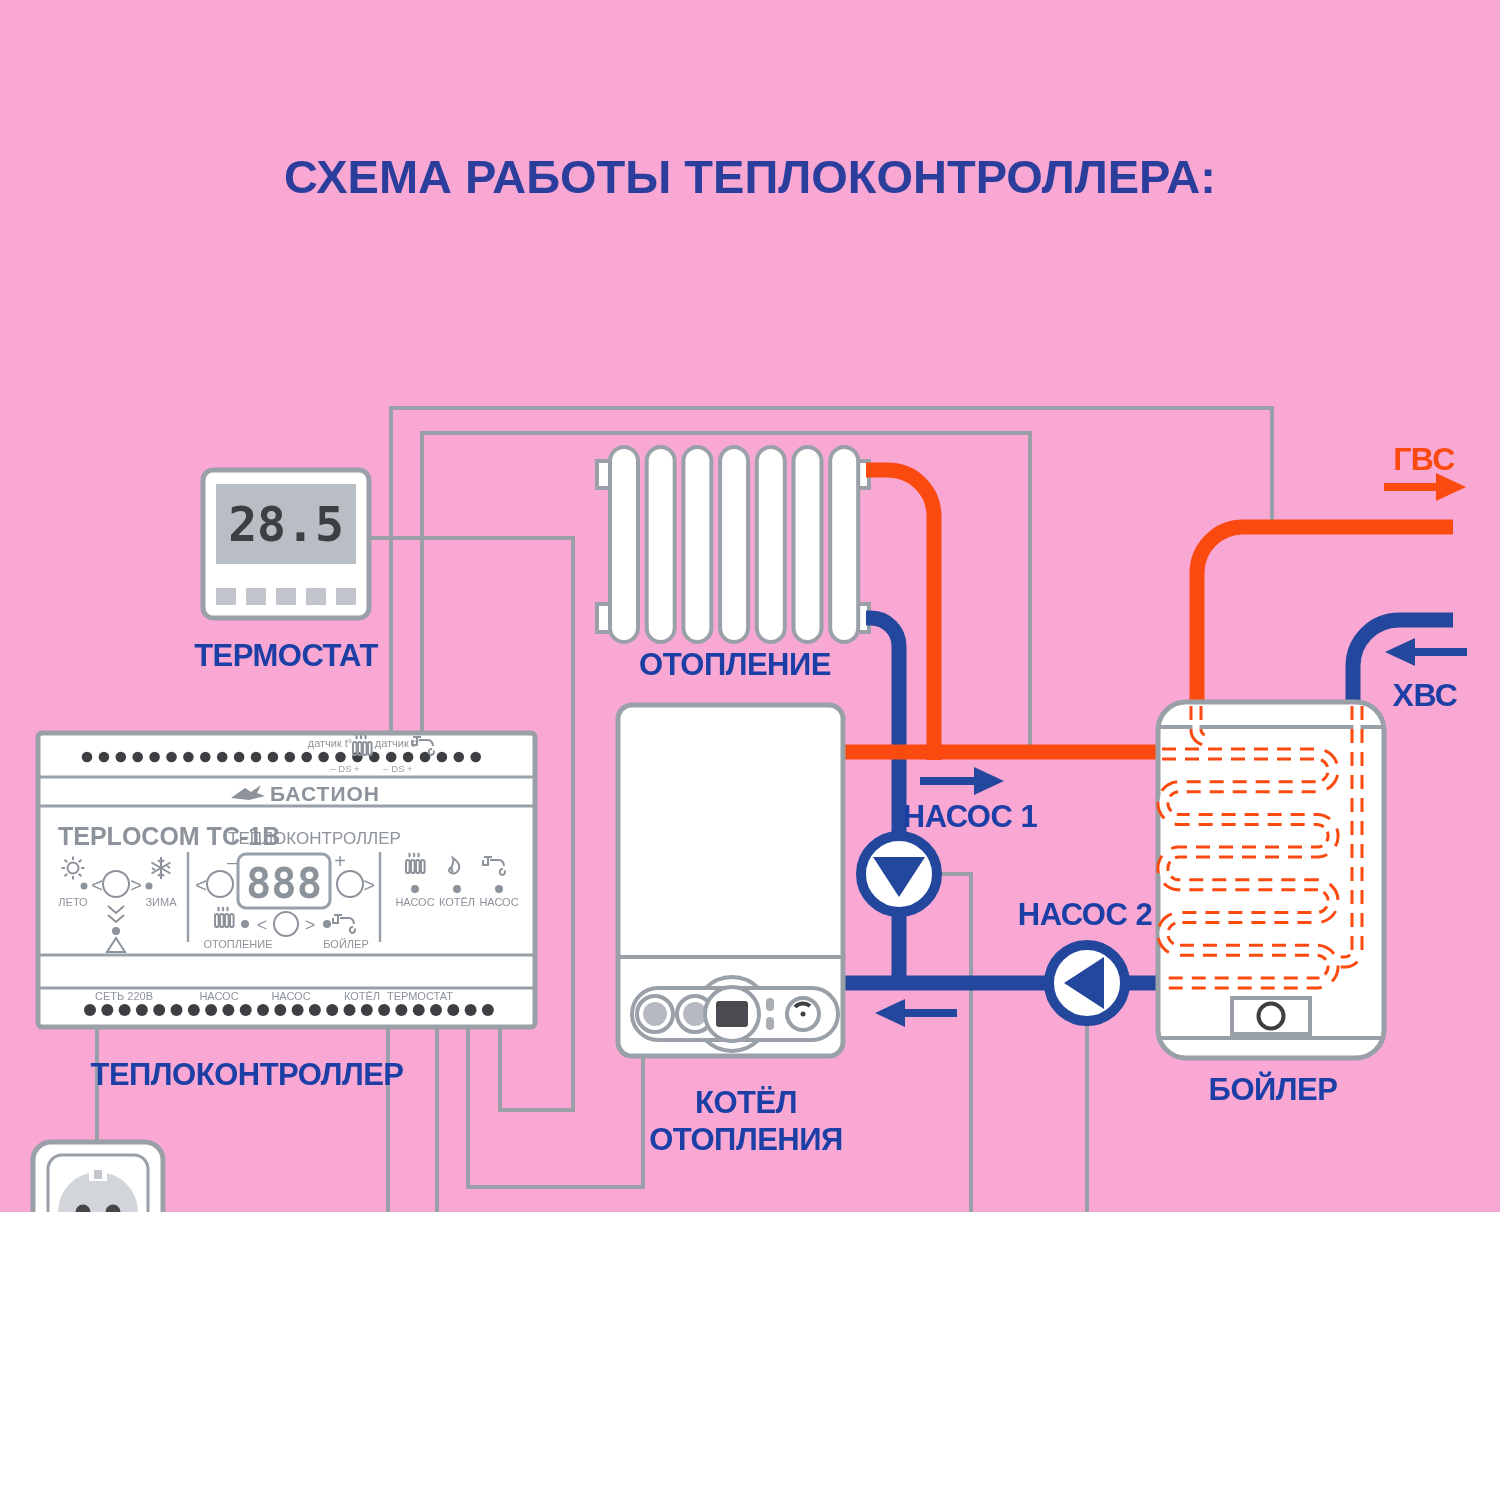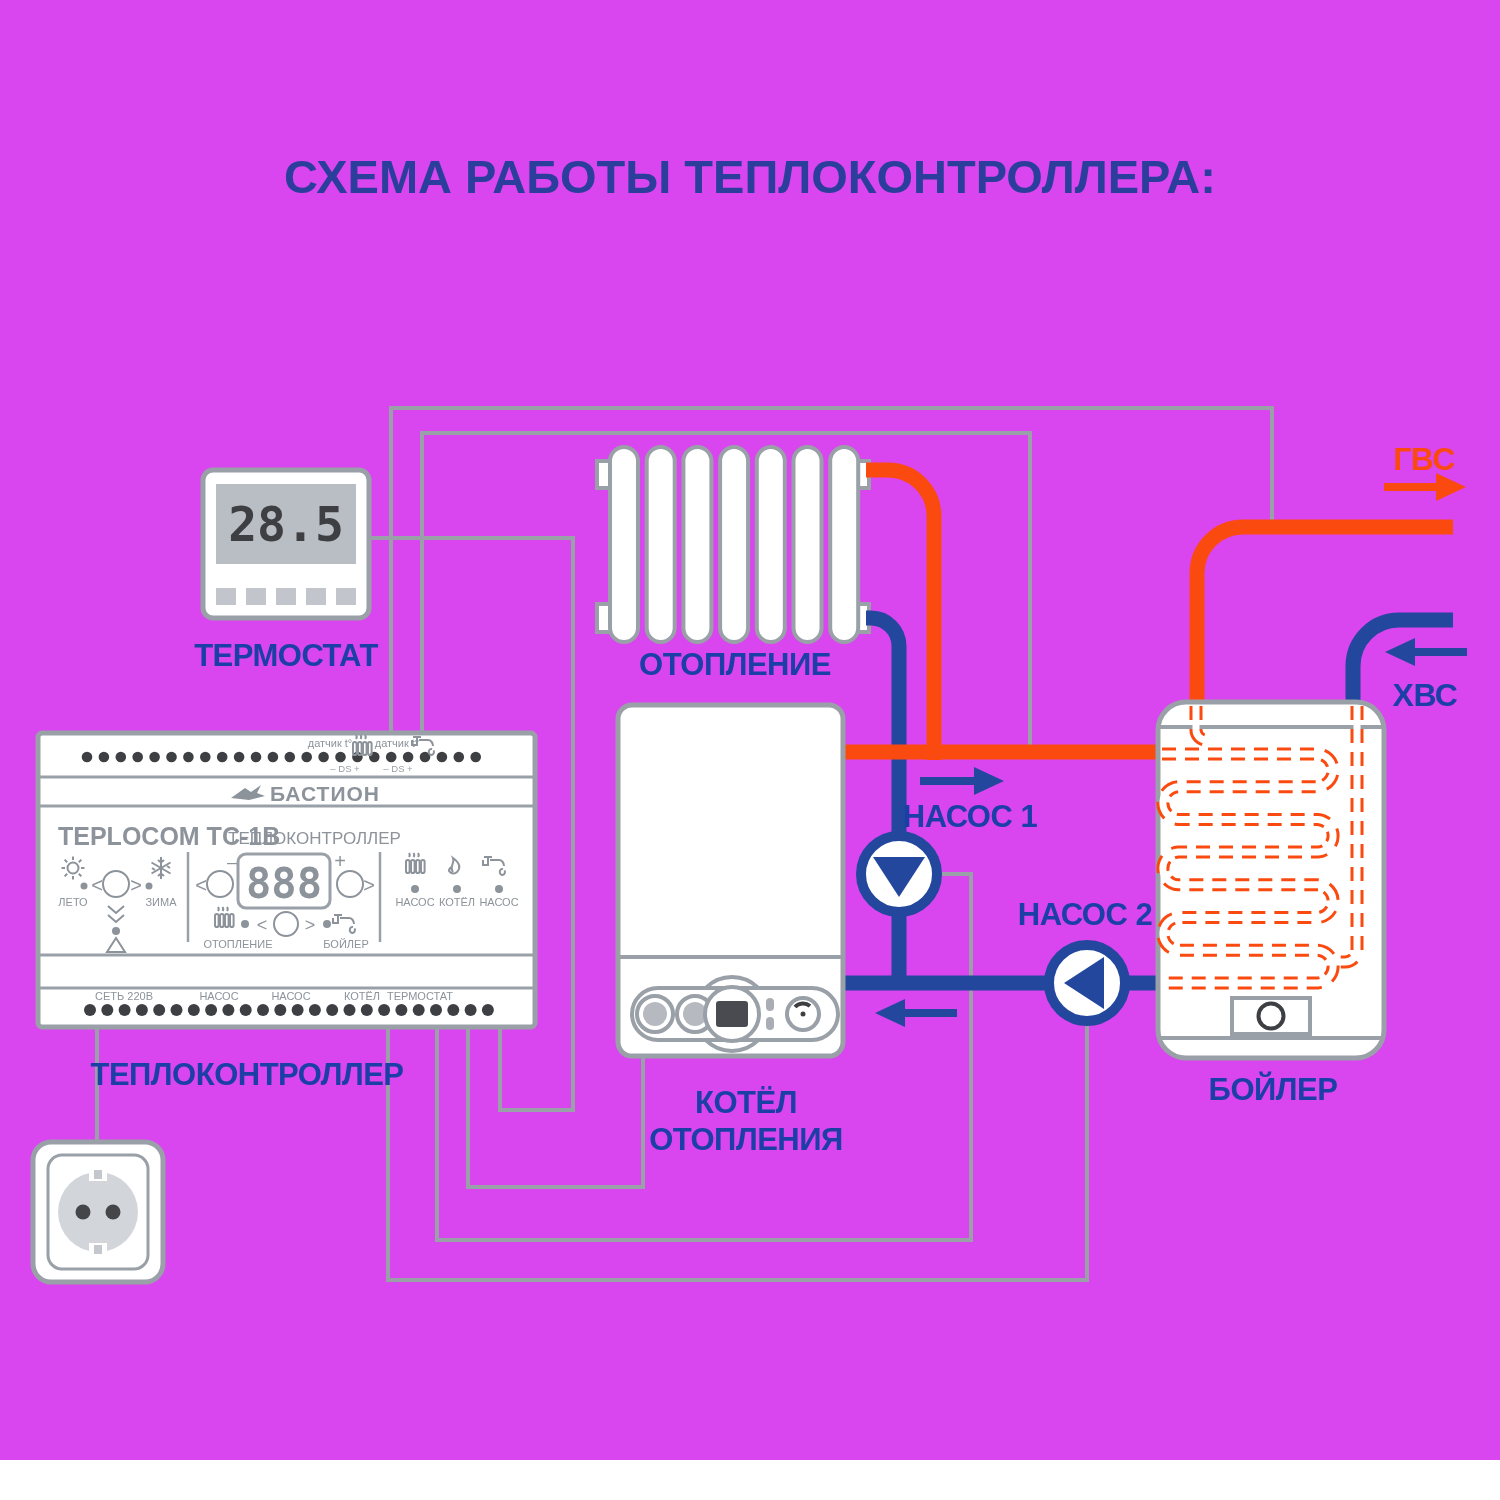--- a/index.html
+++ b/index.html
@@ -1,16 +1,16 @@
 <!DOCTYPE html>
 <html><head>
 <meta charset="utf-8">
 <style>
   html,body{margin:0;padding:0;background:#ffffff;}
-  .stage{width:1500px;height:1460px;position:relative;background:#d946ef;overflow:hidden;
+  .stage{width:1500px;height:1212px;position:relative;background:#f9a8d4;overflow:hidden;
          font-family:"Liberation Sans",sans-serif;text-decoration:underline;}
   svg text{font-family:"Liberation Sans",sans-serif;}
   .title-t{font-size:47px;font-weight:bold;fill:#2c3e9c;letter-spacing:0px;}
   .lbl{font-size:31px;font-weight:bold;fill:#1c3fa6;letter-spacing:-0.5px;}
   .lbl-o{font-size:32px;font-weight:bold;fill:#fb4a10;letter-spacing:-0.5px;}
   .lbl-b{font-size:32px;font-weight:bold;fill:#1c3fa6;letter-spacing:-0.5px;}
   .wire{stroke:#9aa0a7;stroke-width:4;fill:none;}
   .dev{stroke:#9aa0a7;fill:#ffffff;}
   .pipe-o{stroke:#fb4a10;stroke-width:15;fill:none;}
   .pipe-b{stroke:#24479e;stroke-width:15;fill:none;}

